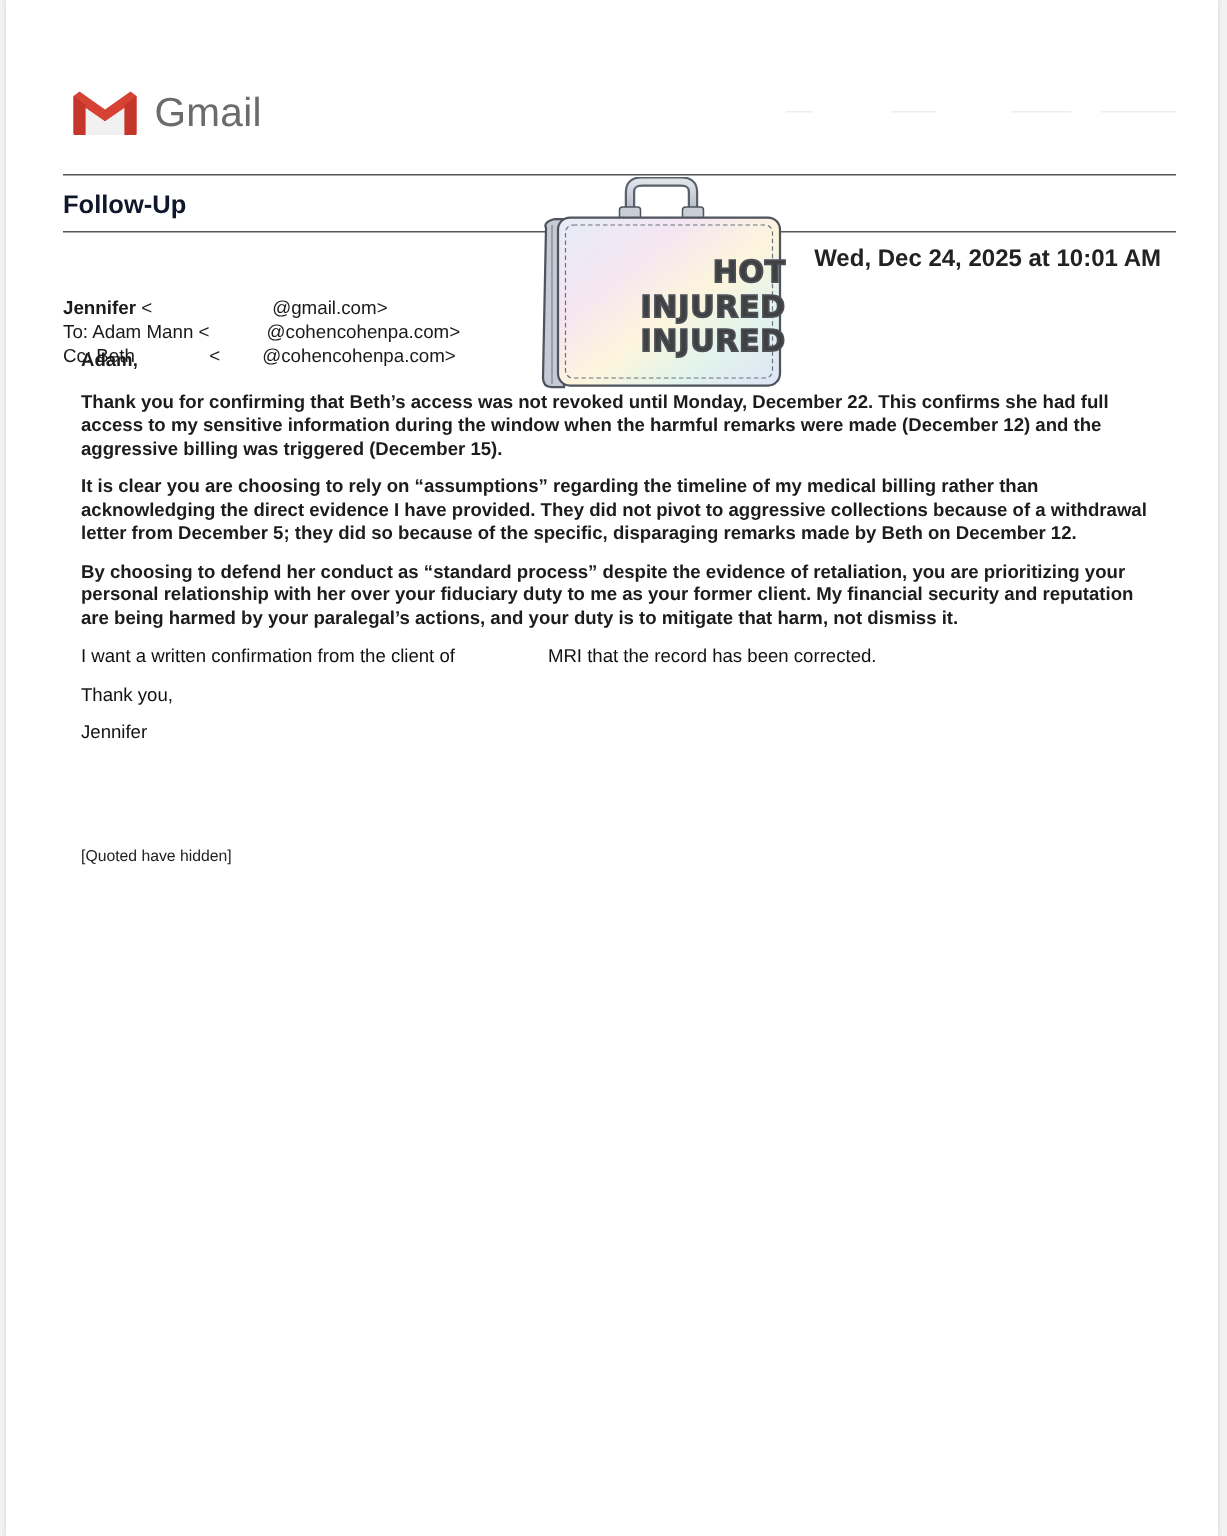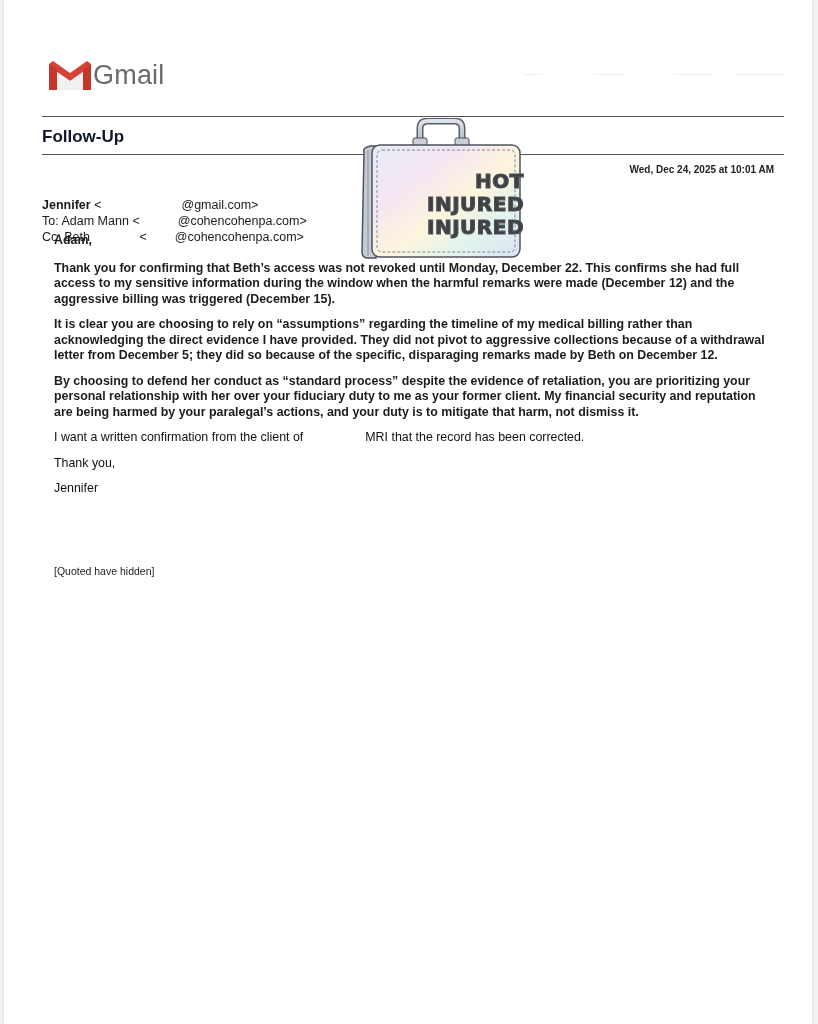--- a/index.html
+++ b/index.html
@@ -6,30 +6,30 @@
   body {
     width: 818px; height: 1024px; background: #f2f2f2; position: relative;
     font-family: "Liberation Sans", "DejaVu Sans", sans-serif; color: #1a1a1a; overflow: hidden;
   }
   .page {
     position: absolute; left: 4px; top: 0; width: 808px; height: 1024px; background: #ffffff;
     box-shadow: 0 0 3px rgba(0,0,0,0.12);
   }
   .logo { position: absolute; left: 43px; top: 58px; display: flex; align-items: center; }
   .logo svg { width: 46px; height: 34px; }
-  .logo-text { margin-left: 0; font-size: 27px; color: #6b6b6b; letter-spacing: 0.2px; font-family: "Liberation Sans", sans-serif; }
+  .logo-text { margin-left: 10px; font-size: 27px; color: #6b6b6b; letter-spacing: 0.2px; font-family: "Liberation Sans", sans-serif; }
   .redacted-top { position: absolute; left: 520px; top: 70px; width: 260px; height: 10px; }
   .redacted-top span { position: absolute; top: 4px; height: 1px; background: #eee; }
   .rule1 { position: absolute; left: 38px; top: 116px; width: 742px; height: 1px; background: #555; }
   .subject { position: absolute; left: 38px; top: 127px; font-size: 17px; font-weight: bold; color: #0f172a; }
   .rule2 { position: absolute; left: 38px; top: 154px; width: 742px; height: 1px; background: #555; }
   .hdr { position: absolute; left: 38px; font-size: 12.5px; line-height: 16px; color: #1a1a1a; margin-top: 32px; }
   .hdr b { font-weight: bold; }
   .blank { display: inline-block; }
-  .date { position: absolute; right: 38px; top: 164px; font-size: 10px; font-weight: bold; color: #222; }
+  .date { position: absolute; right: 38px; top: 164px; font-size: 16px; font-weight: bold; color: #222; }
   .body { position: absolute; left: 50px; top: 233px; width: 720px; font-size: 12.4px; line-height: 15.5px; color: #1c1c1c; font-weight: bold; }
   .body p { margin: 0 0 10px 0; }
   .body .greeting { margin-bottom: 12px; }
   .body .light { font-weight: normal; color: #111; }
   .quoted { position: absolute; left: 50px; top: 565px; font-size: 10.5px; color: #222; }
   .briefcase { position: absolute; left: 354px; top: 118px; width: 166px; height: 145px; }
   .bc-text { position: absolute; left: 0; width: 100%; text-align: right; font-weight: bold; font-size: 20px; line-height: 22px;
     color: #404040; -webkit-text-stroke: 1.2px #4a4f58; letter-spacing: 0.5px; font-family: "DejaVu Sans", sans-serif; }
 </style>
 </head>

